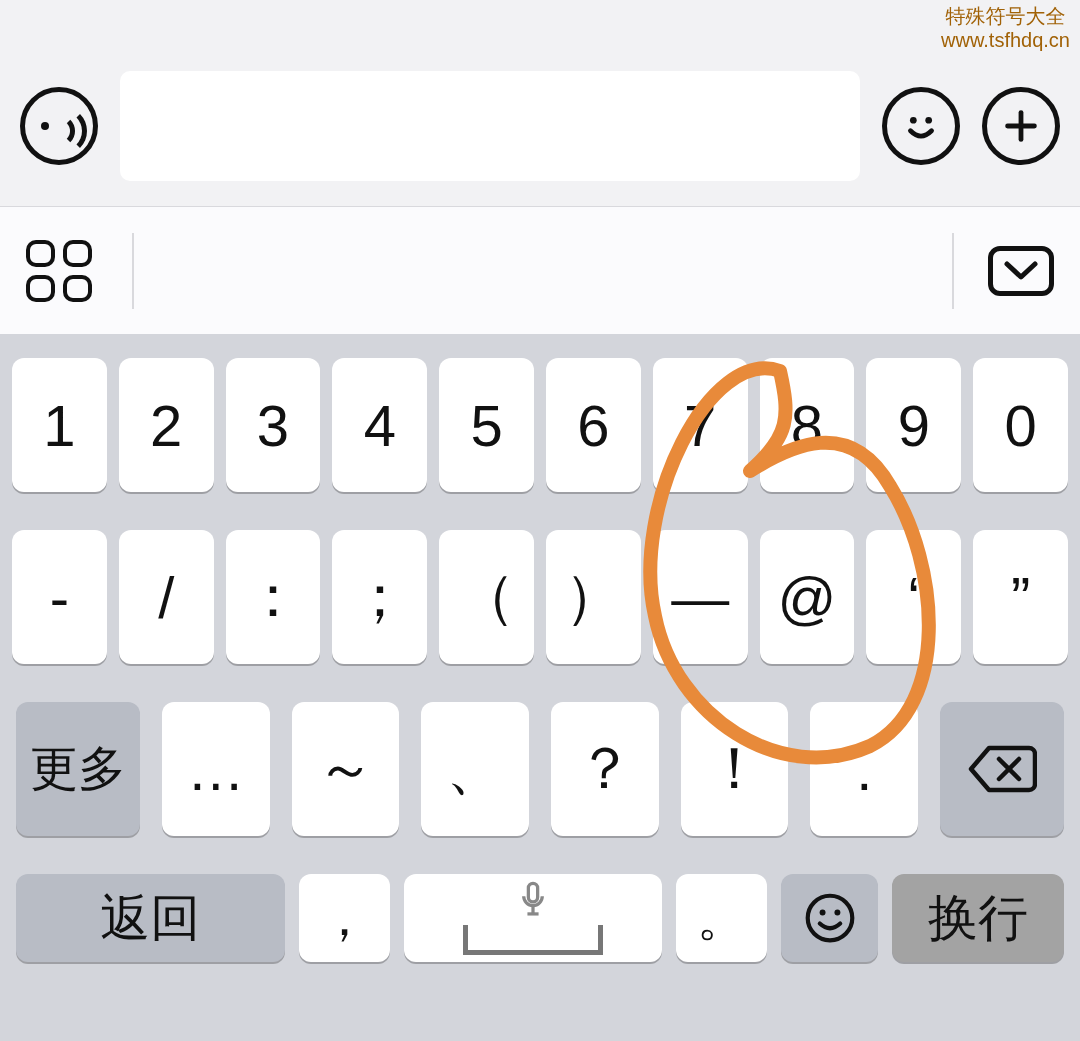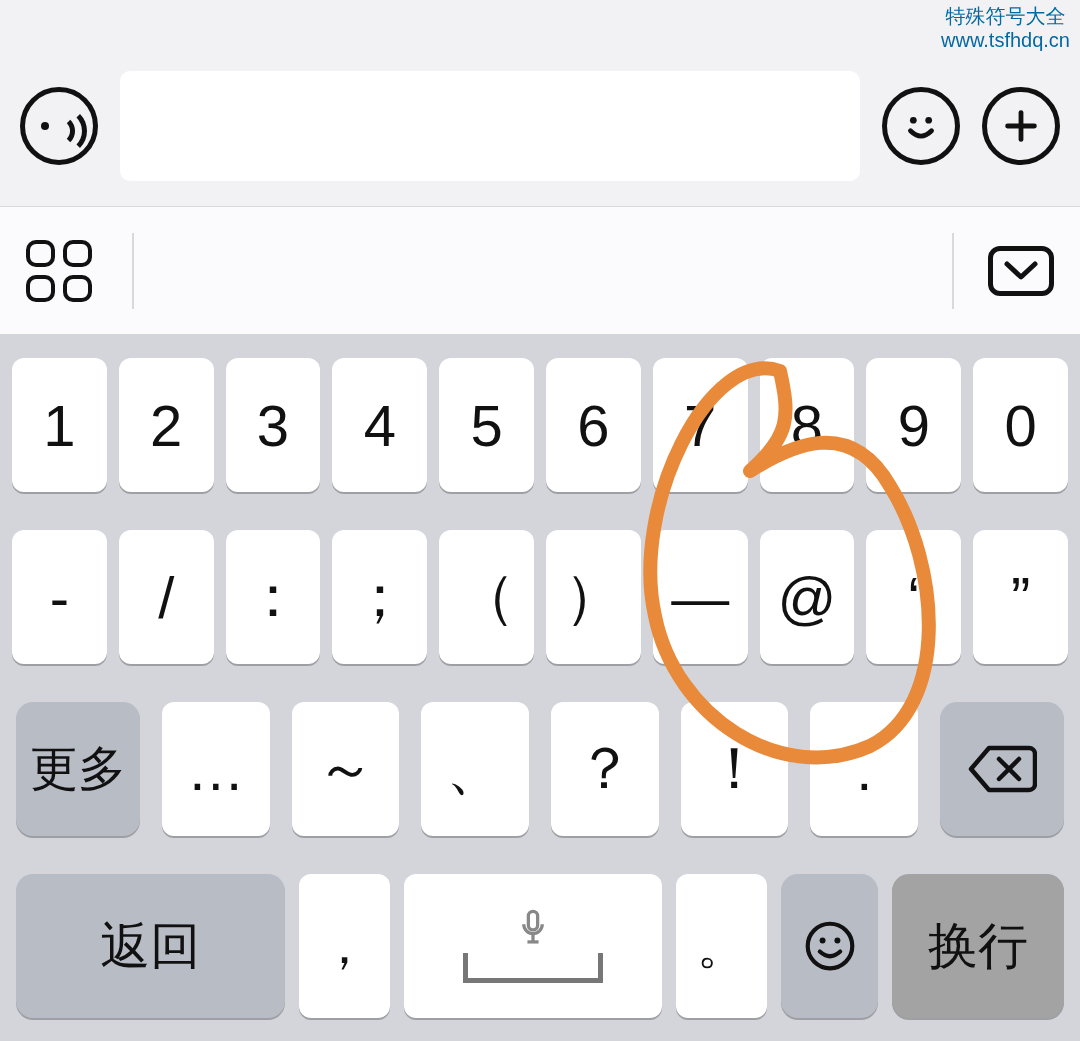--- a/index.html
+++ b/index.html
@@ -11,21 +11,21 @@
       overflow: hidden;
       position: relative;
     }
 
     
     .watermark {
       position: absolute;
       top: 4px;
       right: 10px;
       text-align: center;
-      color: #0369a1;
+      color: #a16207;
       font-size: 20px;
       line-height: 1.2;
       z-index: 50;
     }
     .watermark .wm-line { display: block; }
 
     
     .top-bar {
       position: absolute;
       top: 0; left: 0; right: 0;
@@ -123,26 +123,26 @@
       display:flex; align-items:center; justify-content:center;
       font-size:58px;
       color:#111;
       box-shadow: 0 2px 0 rgba(0,0,0,0.25);
       user-select:none;
     }
     .row1 .key, .row2 .key { flex:1; }
 
     .row3 { gap:22px; padding:0 4px; }
     .row3 .key { flex:1; }
-    .key.func { background:#b8bcc5; font-size:48px;border-radius:17px; }
+    .key.func { background:#b8bcc5; font-size:48px; }
     .key.more { flex:1.15; }
     .key.bksp { flex:1.15; }
 
     .row4 { gap:14px; padding:0 4px; }
-    .row4 .key { height:144px; font-size:50px; }
+    .row4 .key { height:88px; font-size:50px; }
     .key.return  { flex:2.5; background:#b8bcc5; }
     .key.comma   { flex:0.85; }
     .key.space   { flex:2.4; }
     .key.period  { flex:0.85; }
     .key.emoji   { flex:0.9; background:#b8bcc5; }
     .key.newline { flex:1.6; background:#a3a3a3; }
 
     .space-inner{
       display:flex; flex-direction:column; align-items:center; gap:6px;
     }

